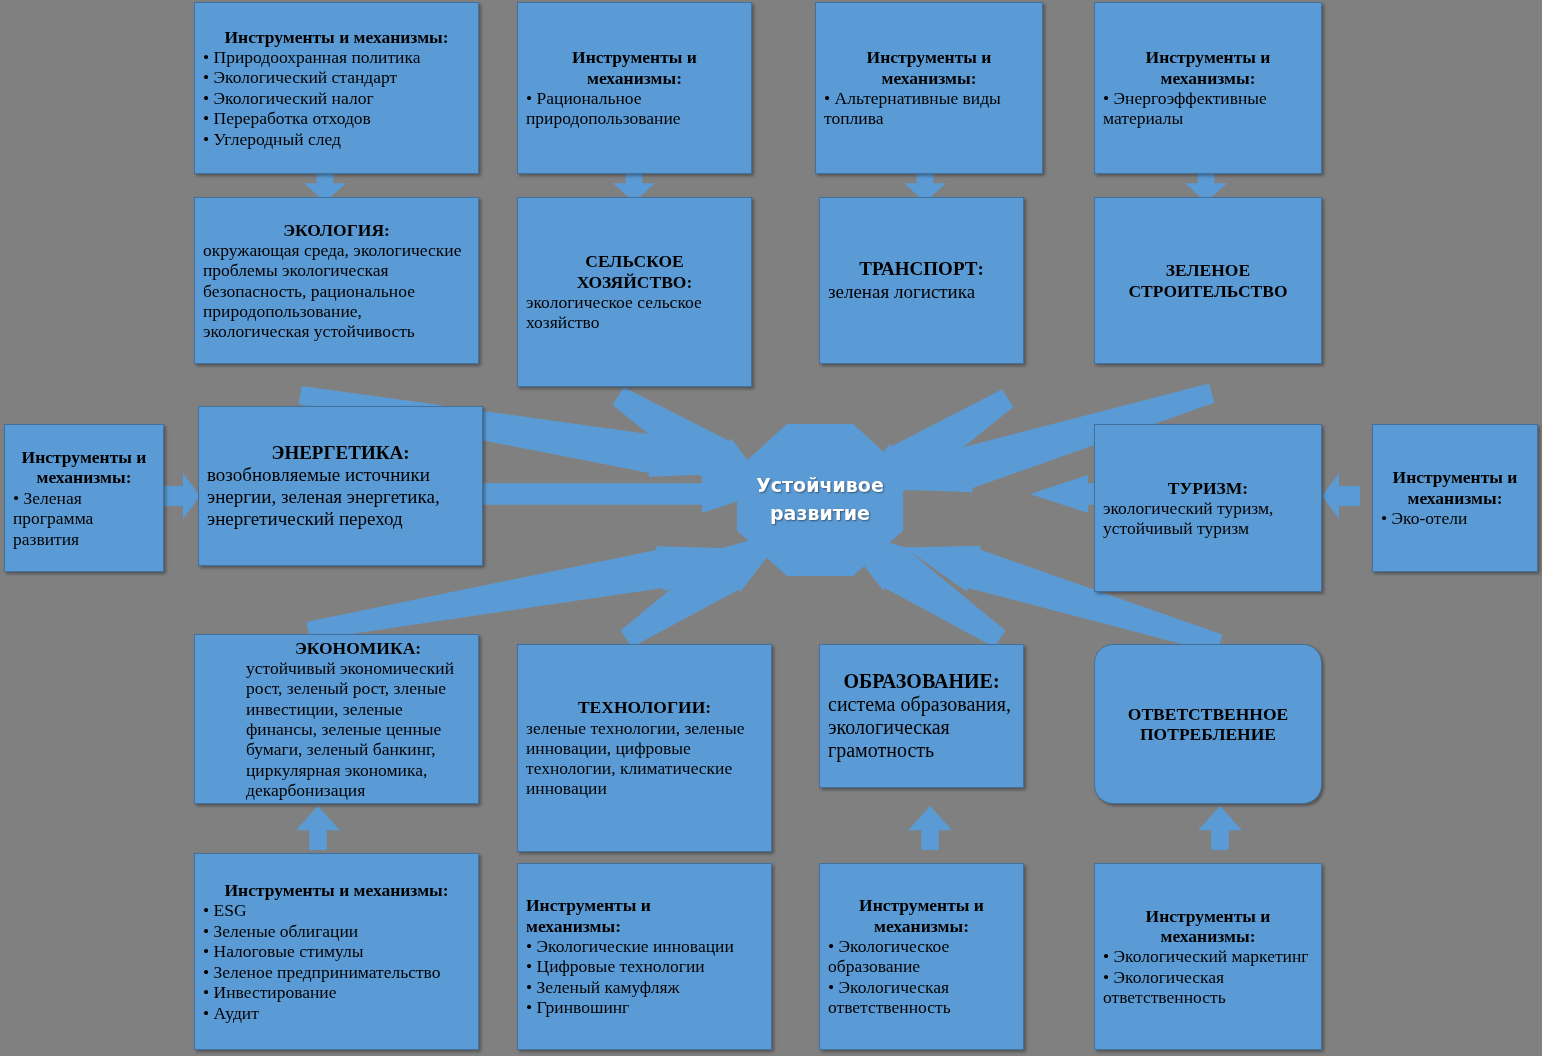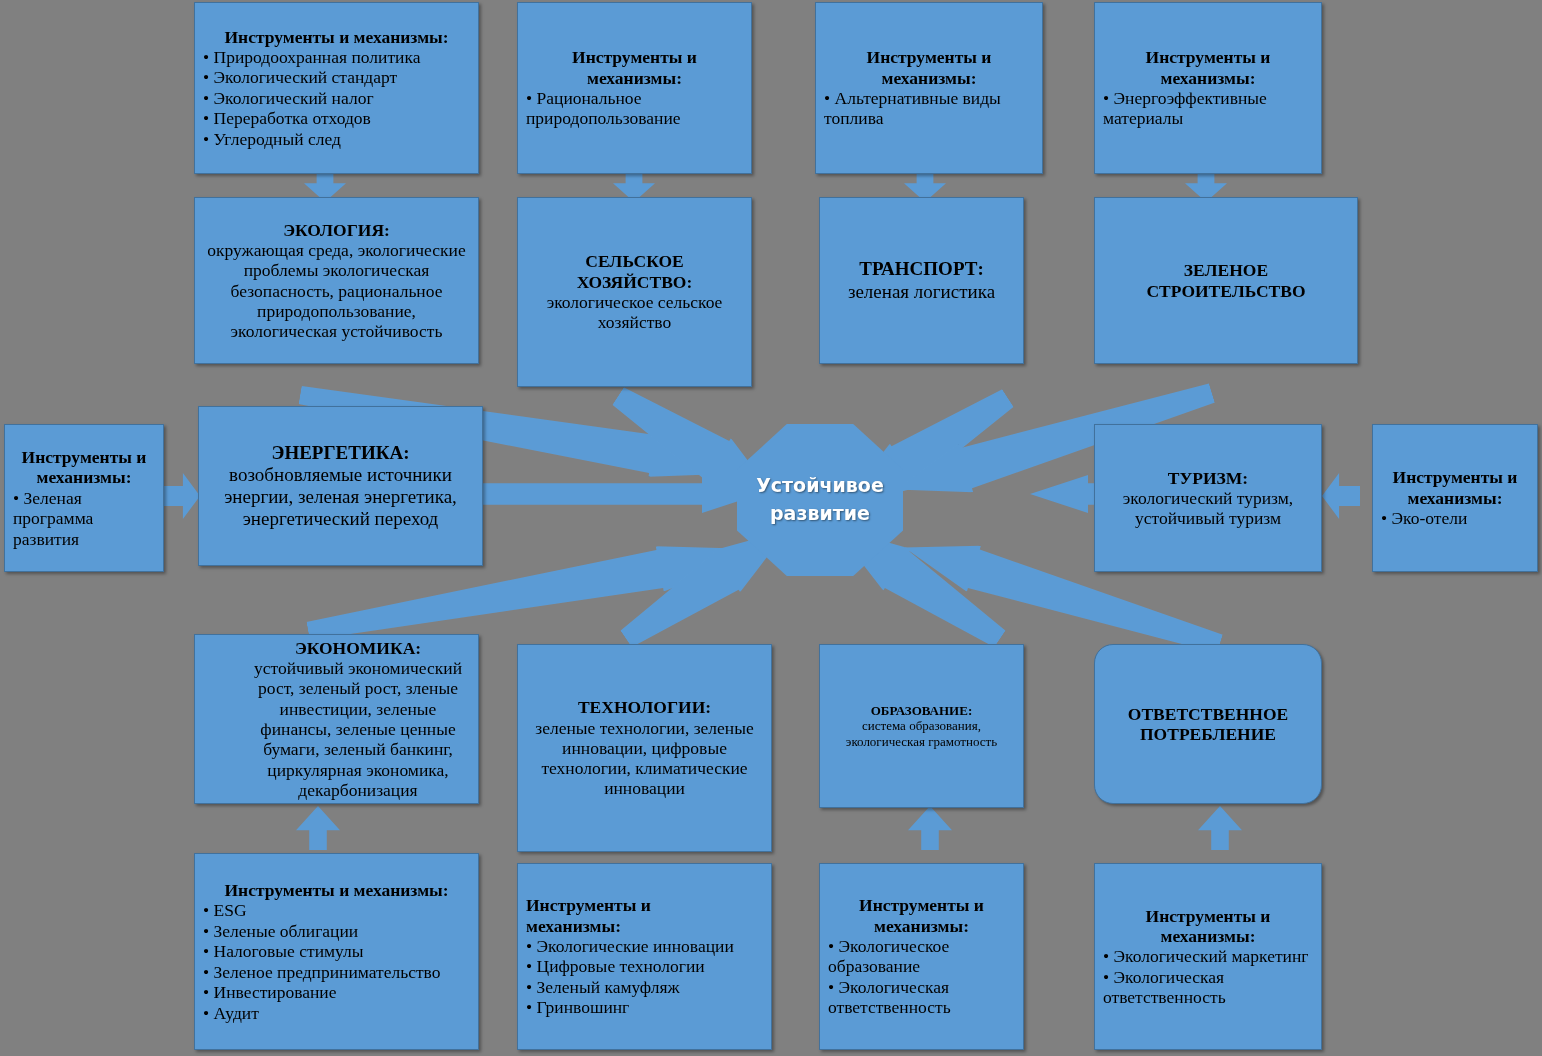--- a/index.html
+++ b/index.html
@@ -20,21 +20,21 @@
     color:#000;
     display:flex;
     flex-direction:column;
     justify-content:center;
     box-shadow:2px 2px 3px rgba(0,0,0,0.35);
     z-index:5;
   }
 
   .hdr{font-weight:bold;text-align:center;line-height:1.16;}
   .hdr.left{text-align:left;}
-  .sub{text-align:center;line-height:1.16;}
+  .sub{line-height:1.16;}
   .bullets{list-style:none;margin:0;padding:0;}
   .bullets li{line-height:1.17;white-space:nowrap;}
   .bullets li::before{content:"\2022\00a0";}
   .bullets.wrap li{white-space:normal;text-indent:0;}
   .inner{padding:0 8px;}
 
   
   #center{
     position:absolute;
     background:#5B9BD5;
@@ -159,21 +159,21 @@
     </div>
   </div>
 
   <div class="box" style="left:819px;top:197px;width:205px;height:167px;font-size:19px;">
     <div class="inner">
       <div class="hdr">ТРАНСПОРТ:</div>
       <div class="sub">зеленая логистика</div>
     </div>
   </div>
 
-  <div class="box" style="left:1094px;top:197px;width:264px;height:167px;font-size:17.5px;">
+  <div class="box" style="left:1094px;top:197px;width:228px;height:167px;font-size:17.5px;">
     <div class="inner">
       <div class="hdr">ЗЕЛЕНОЕ</div>
       <div class="hdr">СТРОИТЕЛЬСТВО</div>
     </div>
   </div>
 
   <div class="box" style="left:4px;top:424px;width:160px;height:148px;font-size:17.5px;">
     <div class="inner">
       <div class="hdr">Инструменты и</div>
       <div class="hdr">механизмы:</div>
@@ -185,21 +185,21 @@
 
   <div class="sarrow right" style="left:162px;top:473px;width:38px;height:46px;"></div>
 
   <div class="box" style="left:198px;top:406px;width:285px;height:160px;font-size:19px;">
     <div class="inner">
       <div class="hdr">ЭНЕРГЕТИКА:</div>
       <div class="sub">возобновляемые источники энергии, зеленая энергетика, энергетический переход</div>
     </div>
   </div>
 
-  <div class="box" style="left:1094px;top:424px;width:228px;height:148px;font-size:17.5px;">
+  <div class="box" style="left:1094px;top:424px;width:228px;height:168px;font-size:17.5px;">
     <div class="inner">
       <div class="hdr">ТУРИЗМ:</div>
       <div class="sub">экологический туризм, устойчивый туризм</div>
     </div>
   </div>
 
   <div class="sarrow left" style="left:1322px;top:473px;width:38px;height:46px;"></div>
 
   <div class="box" style="left:1372px;top:424px;width:166px;height:148px;font-size:17.5px;">
     <div class="inner">
@@ -218,21 +218,21 @@
     </div>
   </div>
 
   <div class="box" style="left:517px;top:644px;width:255px;height:208px;font-size:17.5px;">
     <div class="inner">
       <div class="hdr">ТЕХНОЛОГИИ:</div>
       <div class="sub">зеленые технологии, зеленые инновации, цифровые технологии, климатические инновации</div>
     </div>
   </div>
 
-  <div class="box" style="left:819px;top:644px;width:205px;height:164px;font-size:13px;">
+  <div class="box" style="left:819px;top:644px;width:205px;height:144px;font-size:20px;">
     <div class="inner">
       <div class="hdr">ОБРАЗОВАНИЕ:</div>
       <div class="sub">система образования, экологическая грамотность</div>
     </div>
   </div>
 
   <div class="box" style="left:1094px;top:644px;width:228px;height:160px;font-size:17.5px;border-radius:19px;">
     <div class="inner">
       <div class="hdr">ОТВЕТСТВЕННОЕ</div>
       <div class="hdr">ПОТРЕБЛЕНИЕ</div>

